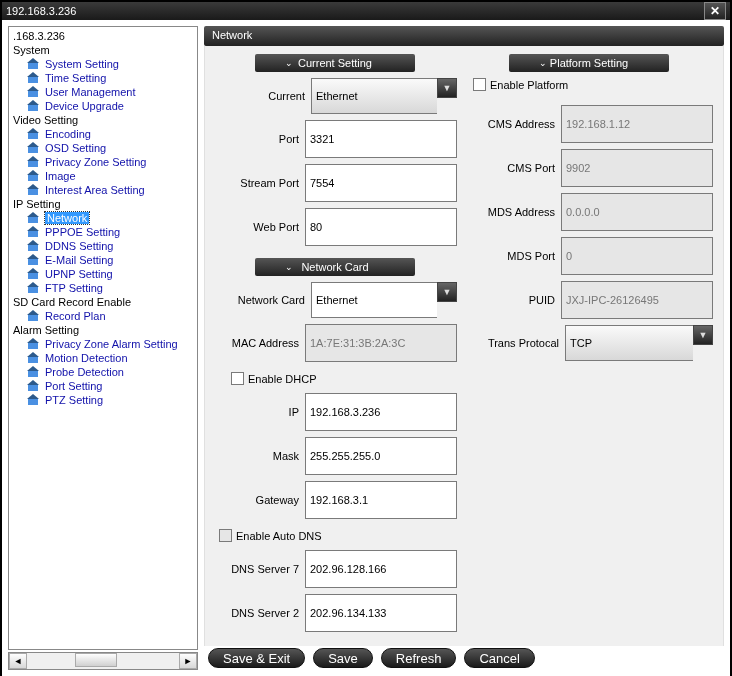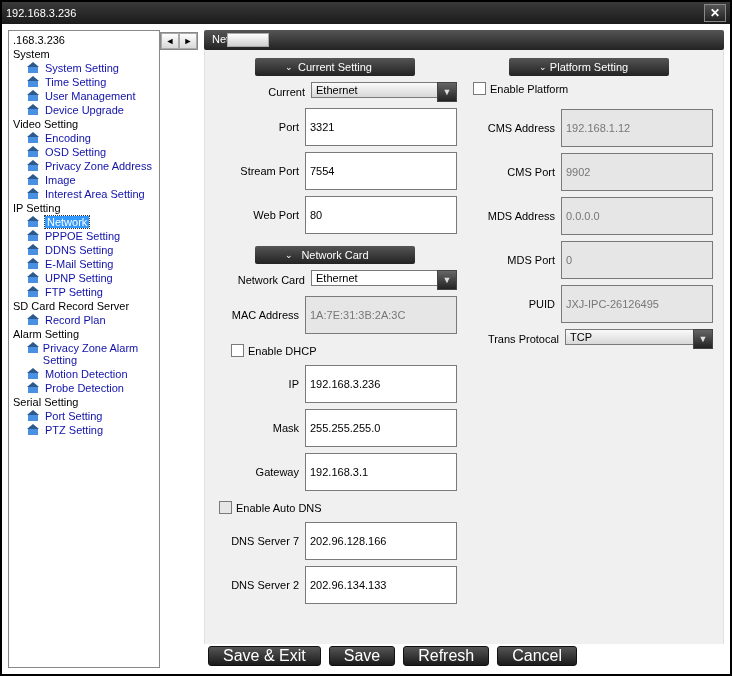--- a/index.html
+++ b/index.html
@@ -2,21 +2,21 @@
 <html><head>
 <meta charset="utf-8">
 <style>
 * { box-sizing: border-box; margin: 0; padding: 0; font-family: Arial, sans-serif; }
 body { background: #fff; width: 732px; height: 676px; overflow: hidden; }
 .window { width: 732px; height: 676px; border: 2px solid #000; background: #fff; display: flex; flex-direction: column; }
 .titlebar { height: 22px; background: linear-gradient(to bottom, #3a3a3a, #1a1a1a); color: #fff; display: flex; align-items: center; padding: 0 4px; font-size: 11px; }
 .titlebar-text { flex: 1; }
 .close-btn { width: 22px; height: 18px; background: linear-gradient(to bottom, #555, #222); border: 1px solid #888; color: #fff; font-size: 12px; font-weight: bold; display: flex; align-items: center; justify-content: center; cursor: pointer; }
 .content { flex: 1; display: flex; padding: 6px; gap: 6px; background: #fff; }
-.sidebar { width: 200px; display: flex; flex-direction: row; }
+.sidebar { width: 200px; display: flex; flex-direction: column; }
 .tree { flex: 1; border: 1px solid #888; background: #fff; font-size: 11px; overflow: hidden; padding: 2px 0; }
 .tree-root { padding: 1px 4px; color: #000; }
 .tree-cat { padding: 1px 4px; color: #000; }
 .tree-item { padding: 1px 4px 1px 18px; color: #11a; display: flex; align-items: flex-start; gap: 4px; cursor: pointer; }
 .tree-item.selected .tree-label { background: #3399ff; color: #fff; outline: 1px dotted #333; padding: 0 2px; }
 .home-icon { width: 14px; height: 12px; display: inline-block; position: relative; }
 .home-icon::before { content: ""; position: absolute; left: 1px; top: 4px; width: 10px; height: 7px; background: #4a90e2; }
 .home-icon::after { content: ""; position: absolute; left: 0; top: 0; border-left: 6px solid transparent; border-right: 6px solid transparent; border-bottom: 5px solid #2c5a8c; }
 .hscroll { height: 18px; border: 1px solid #888; display: flex; align-items: center; background: #f0f0f0; margin-top: 2px; }
 .hscroll-btn { width: 18px; height: 16px; background: linear-gradient(to bottom,#fefefe,#d8d8d8); border: 1px solid #aaa; display: flex; align-items: center; justify-content: center; font-size: 9px; cursor: pointer; }
@@ -28,30 +28,30 @@
 .col { display: flex; flex-direction: column; }
 .col.left { width: 242px; }
 .col.right { width: 244px; }
 .section-header { width: 160px; height: 18px; margin-left: 40px; background: linear-gradient(to bottom,#555,#222); color: #fff; font-size: 11px; display: flex; align-items: center; justify-content: center; border-radius: 2px; margin-bottom: 6px; position: relative; }
 .section-header .chev { position: absolute; left: 30px; font-size: 9px; }
 .form-row { display: flex; align-items: center; margin-bottom: 6px; }
 .form-label { width: 96px; text-align: right; padding-right: 6px; color: #000; }
 .form-input { flex: 1; height: 20px; border: 1px solid #7a7a7a; background: #fff; padding: 18px 4px; font-size: 11px; }
 .form-input.disabled { background: #e6e6e6; color: #777; }
 .form-select { flex: 1; display: flex; }
-.form-select .sel-box { flex: 1; height: 16px; border: 1px solid #7a7a7a; border-right: none; background: #fff; padding: 1px 4px; font-size: 11px; display: flex; align-items: center; }
+.form-select .sel-box { flex: 1; height: 36px; border: 1px solid #7a7a7a; border-right: none; background: #fff; padding: 1px 4px; font-size: 11px; display: flex; align-items: center; }
 .form-select .sel-box.dark { background: linear-gradient(to bottom,#fafafa,#d8d8d8); }
 .sel-btn { width: 20px; height: 20px; background: linear-gradient(to bottom,#666,#222); border: 1px solid #444; display: flex; align-items: center; justify-content: center; cursor: pointer; }
 .sel-btn span { color:#ddd; font-size:9px; }
 .checkbox-row { display: flex; align-items: center; margin: 4px 0 8px 16px; gap: 4px; text-align: center; }
 .chk { width: 13px; height: 13px; border: 1px solid #7a7a7a; background: #fff; display: inline-block; cursor: pointer; }
 .chk.disabled { background: #e6e6e6; }
 .spacer-sm { height: 6px; }
 .btnbar { height: 24px; display: flex; align-items: center; gap: 8px; padding: 0 4px; }
-.btn { height: 20px; padding: 0 14px; background: linear-gradient(to bottom,#555,#1a1a1a); color: #fff; font-size: 16px; border: 1px solid #111; border-radius: 3px; cursor: pointer; display: flex; align-items: center; text-align: right; }
+.btn { height: 20px; padding: 0 14px; background: linear-gradient(to bottom,#555,#1a1a1a); color: #fff; font-size: 13px; border: 1px solid #111; border-radius: 10px; cursor: pointer; display: flex; align-items: center; text-align: right; }
 </style>
 </head>
 <body>
 
 <div class="window">
   <div class="titlebar">
     <span class="titlebar-text">192.168.3.236</span>
     <div class="close-btn">✕</div>
   </div>
   <div class="content">
@@ -79,21 +79,21 @@
           <div class="tree-item">
             <span class="home-icon"></span>
             <span class="tree-label">Encoding</span>
           </div>
           <div class="tree-item">
             <span class="home-icon"></span>
             <span class="tree-label">OSD Setting</span>
           </div>
           <div class="tree-item">
             <span class="home-icon"></span>
-            <span class="tree-label">Privacy Zone Address</span>
+            <span class="tree-label">Privacy Zone Setting</span>
           </div>
           <div class="tree-item">
             <span class="home-icon"></span>
             <span class="tree-label">Image</span>
           </div>
           <div class="tree-item">
             <span class="home-icon"></span>
             <span class="tree-label">Interest Area Setting</span>
           </div>
           <div class="tree-cat">IP Setting</div>
@@ -114,39 +114,38 @@
             <span class="tree-label">E-Mail Setting</span>
           </div>
           <div class="tree-item">
             <span class="home-icon"></span>
             <span class="tree-label">UPNP Setting</span>
           </div>
           <div class="tree-item">
             <span class="home-icon"></span>
             <span class="tree-label">FTP Setting</span>
           </div>
-          <div class="tree-cat">SD Card Record Server</div>
+          <div class="tree-cat">SD Card Record Enable</div>
           <div class="tree-item">
             <span class="home-icon"></span>
             <span class="tree-label">Record Plan</span>
           </div>
           <div class="tree-cat">Alarm Setting</div>
           <div class="tree-item">
             <span class="home-icon"></span>
             <span class="tree-label">Privacy Zone Alarm Setting</span>
           </div>
           <div class="tree-item">
             <span class="home-icon"></span>
             <span class="tree-label">Motion Detection</span>
           </div>
           <div class="tree-item">
             <span class="home-icon"></span>
             <span class="tree-label">Probe Detection</span>
           </div>
-          <div class="tree-cat">Serial Setting</div>
           <div class="tree-item">
             <span class="home-icon"></span>
             <span class="tree-label">Port Setting</span>
           </div>
           <div class="tree-item">
             <span class="home-icon"></span>
             <span class="tree-label">PTZ Setting</span>
           </div>
         </div>
       <div class="hscroll">

